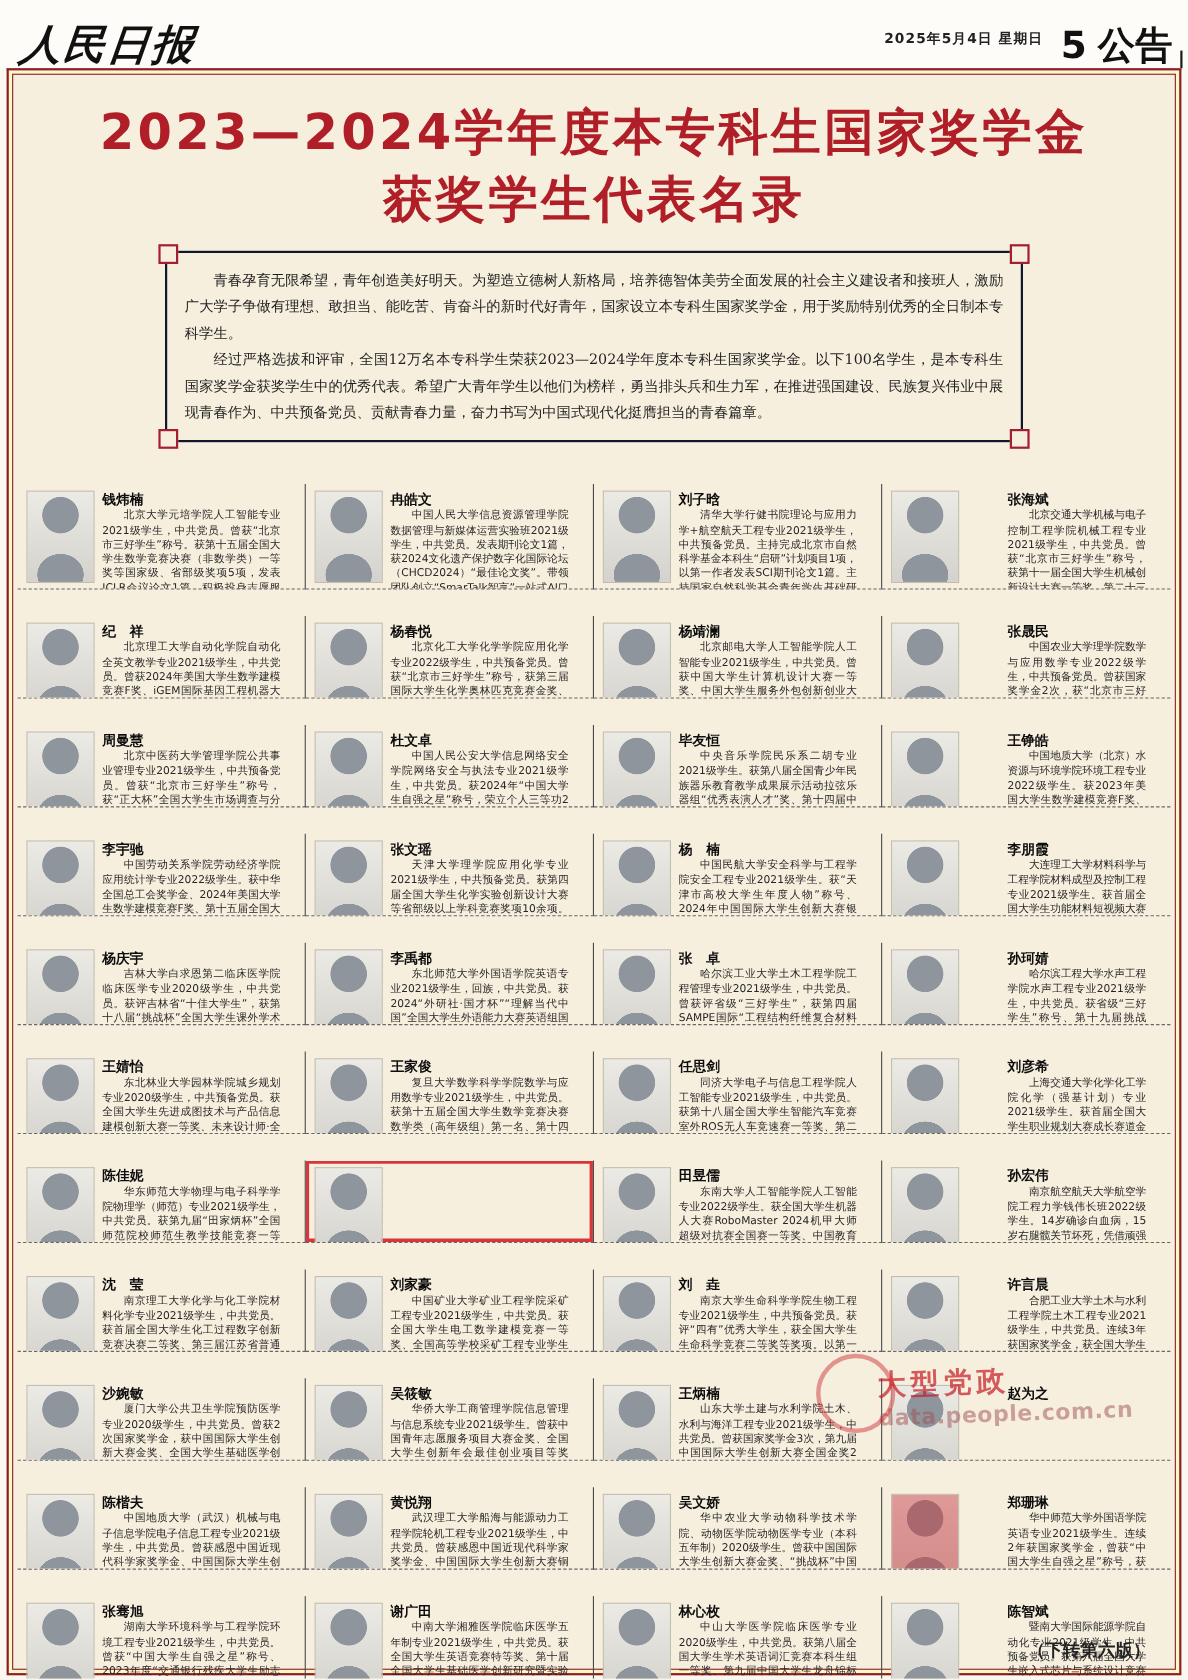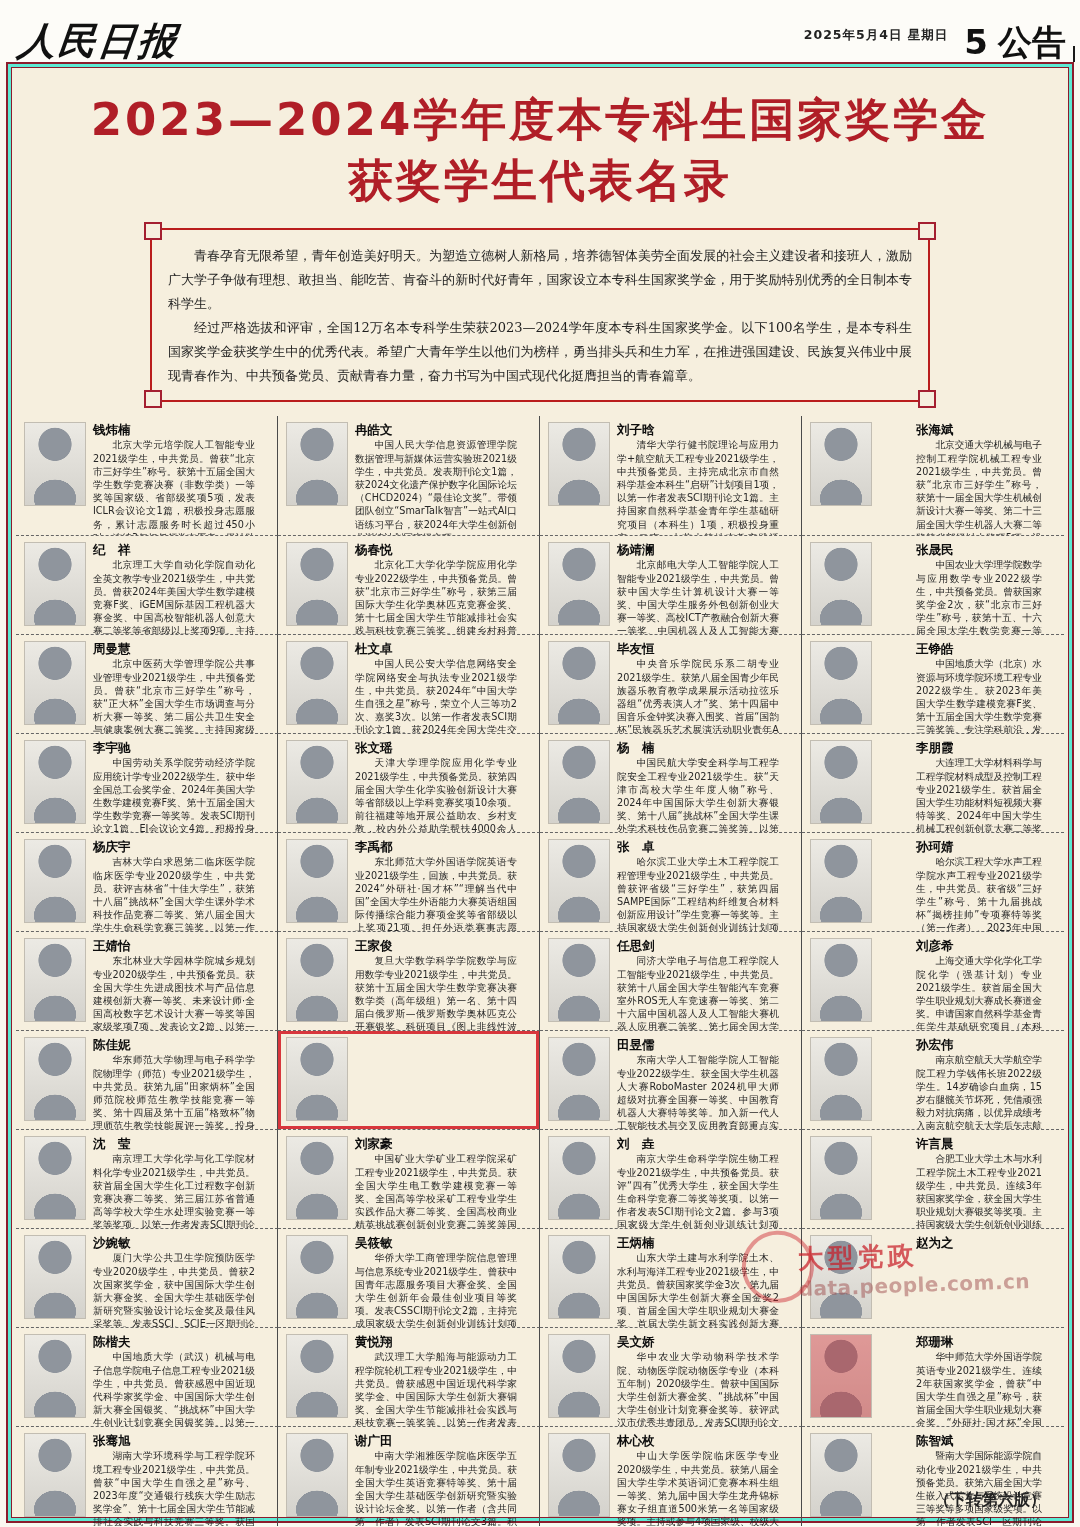--- a/index.html
+++ b/index.html
@@ -9,37 +9,37 @@
   
   .header{height:56px;display:flex;align-items:flex-end;justify-content:space-between;padding:4px 14px 2px 18px;background:#fdfcf8;}
   .masthead{font-family:"DejaVu Serif",serif;font-style:italic;font-weight:900;font-size:38px;color:#111;transform:skewX(-6deg);letter-spacing:2px;line-height:1;}
   .header-right{display:flex;align-items:flex-start;gap:16px;padding-bottom:2px;}
   .date-line{font-size:12.5px;color:#222;font-weight:600;letter-spacing:1px;padding-bottom:6px;}
   .pageno{font-size:34px;font-weight:800;color:#111;line-height:.9;display:flex;align-items:flex-end;gap:10px;}
   .header-rule{height:2px;background:#1a1a1a;margin:0 6px;position:relative;}
   .header-rule::after{content:"";position:absolute;right:-1px;top:-16px;width:2px;height:16px;background:#1a1a1a;}
 
   
-  .frame{position:absolute;left:6px;right:6px;top:62px;bottom:4px;border:2px solid #8c1c2d;padding:3px;background:#5eead4;}
+  .frame{position:absolute;left:6px;right:6px;top:62px;bottom:4px;border:2px solid #8c1c2d;padding:3px;background:#fef9c3;}
   .frame-inner{border:1px solid #8c1c2d;height:100%;box-sizing:border-box;position:relative;background:#f6efde;}
 
   
   .title-block{text-align:center;padding-top:22px;color:#b01e27;}
   .title-line{font-size:45px;font-weight:800;letter-spacing:3px;line-height:1.35;}
 
   
-  .intro-box{width:744px;margin:16px auto 0;border:2px solid #b91c1c;position:relative;padding:14px 16px 12px;background:#f6efde;box-shadow:0 0 0 1px #f6efde inset;}
+  .intro-box{width:744px;margin:16px auto 0;border:2px solid #0f172a;position:relative;padding:14px 16px 12px;background:#f6efde;box-shadow:0 0 0 1px #f6efde inset;}
   .intro-box .corner{position:absolute;width:14px;height:14px;border:2px solid #a41f30;background:#f6efde;}
   .corner.tl{left:-8px;top:-8px;} .corner.tr{right:-8px;top:-8px;}
   .corner.bl{left:-8px;bottom:-8px;} .corner.br{right:-8px;bottom:-8px;}
   .intro-p{font-family:"DejaVu Serif",serif;font-size:13px;line-height:1.85;color:#1f1f1f;text-indent:2em;margin:0;text-align:justify;}
 
   
   .grid{display:grid;grid-template-columns:repeat(4,1fr);grid-template-rows:120px repeat(10,99px);margin:14px 4px 0;}
-  .cell{display:flex;gap:7px;padding:6px 22px 3px 8px;box-sizing:border-box;overflow:hidden;border-bottom:1px dashed #666;border-right:1px solid #4a4a4a;position:relative;}
+  .cell{display:flex;gap:7px;padding:6px 22px 3px 8px;box-sizing:border-box;overflow:hidden;border-bottom:1px dashed #666;border-right:1px solid #4a4a4a;position:relative;margin-top:24px;}
   .cell:nth-child(4n){border-right:none;gap:44px;}
   .cell:nth-last-child(-n+4){border-bottom:none;}
   .photo{width:60px;height:82px;flex:0 0 auto;border:1px solid #c2bdb2;background:
     radial-gradient(circle at 50% 26%, #8f959d 0 24%, rgba(0,0,0,0) 25%),
     radial-gradient(ellipse 58% 38% at 50% 92%, #8f959d 0 60%, rgba(0,0,0,0) 61%),
     linear-gradient(#eceae4,#d4d2cc);}
   .cell.red-tint .photo{box-shadow:inset 0 0 0 60px rgba(205,40,45,.42);}
   .txt{flex:1;min-width:0;}
   .s-name{font-size:12.5px;font-weight:700;color:#0d0d0d;line-height:1.25;margin-bottom:1px;}
   .s-desc{font-size:9.7px;line-height:1.36;color:#262626;text-align:justify;text-indent:2em;}

